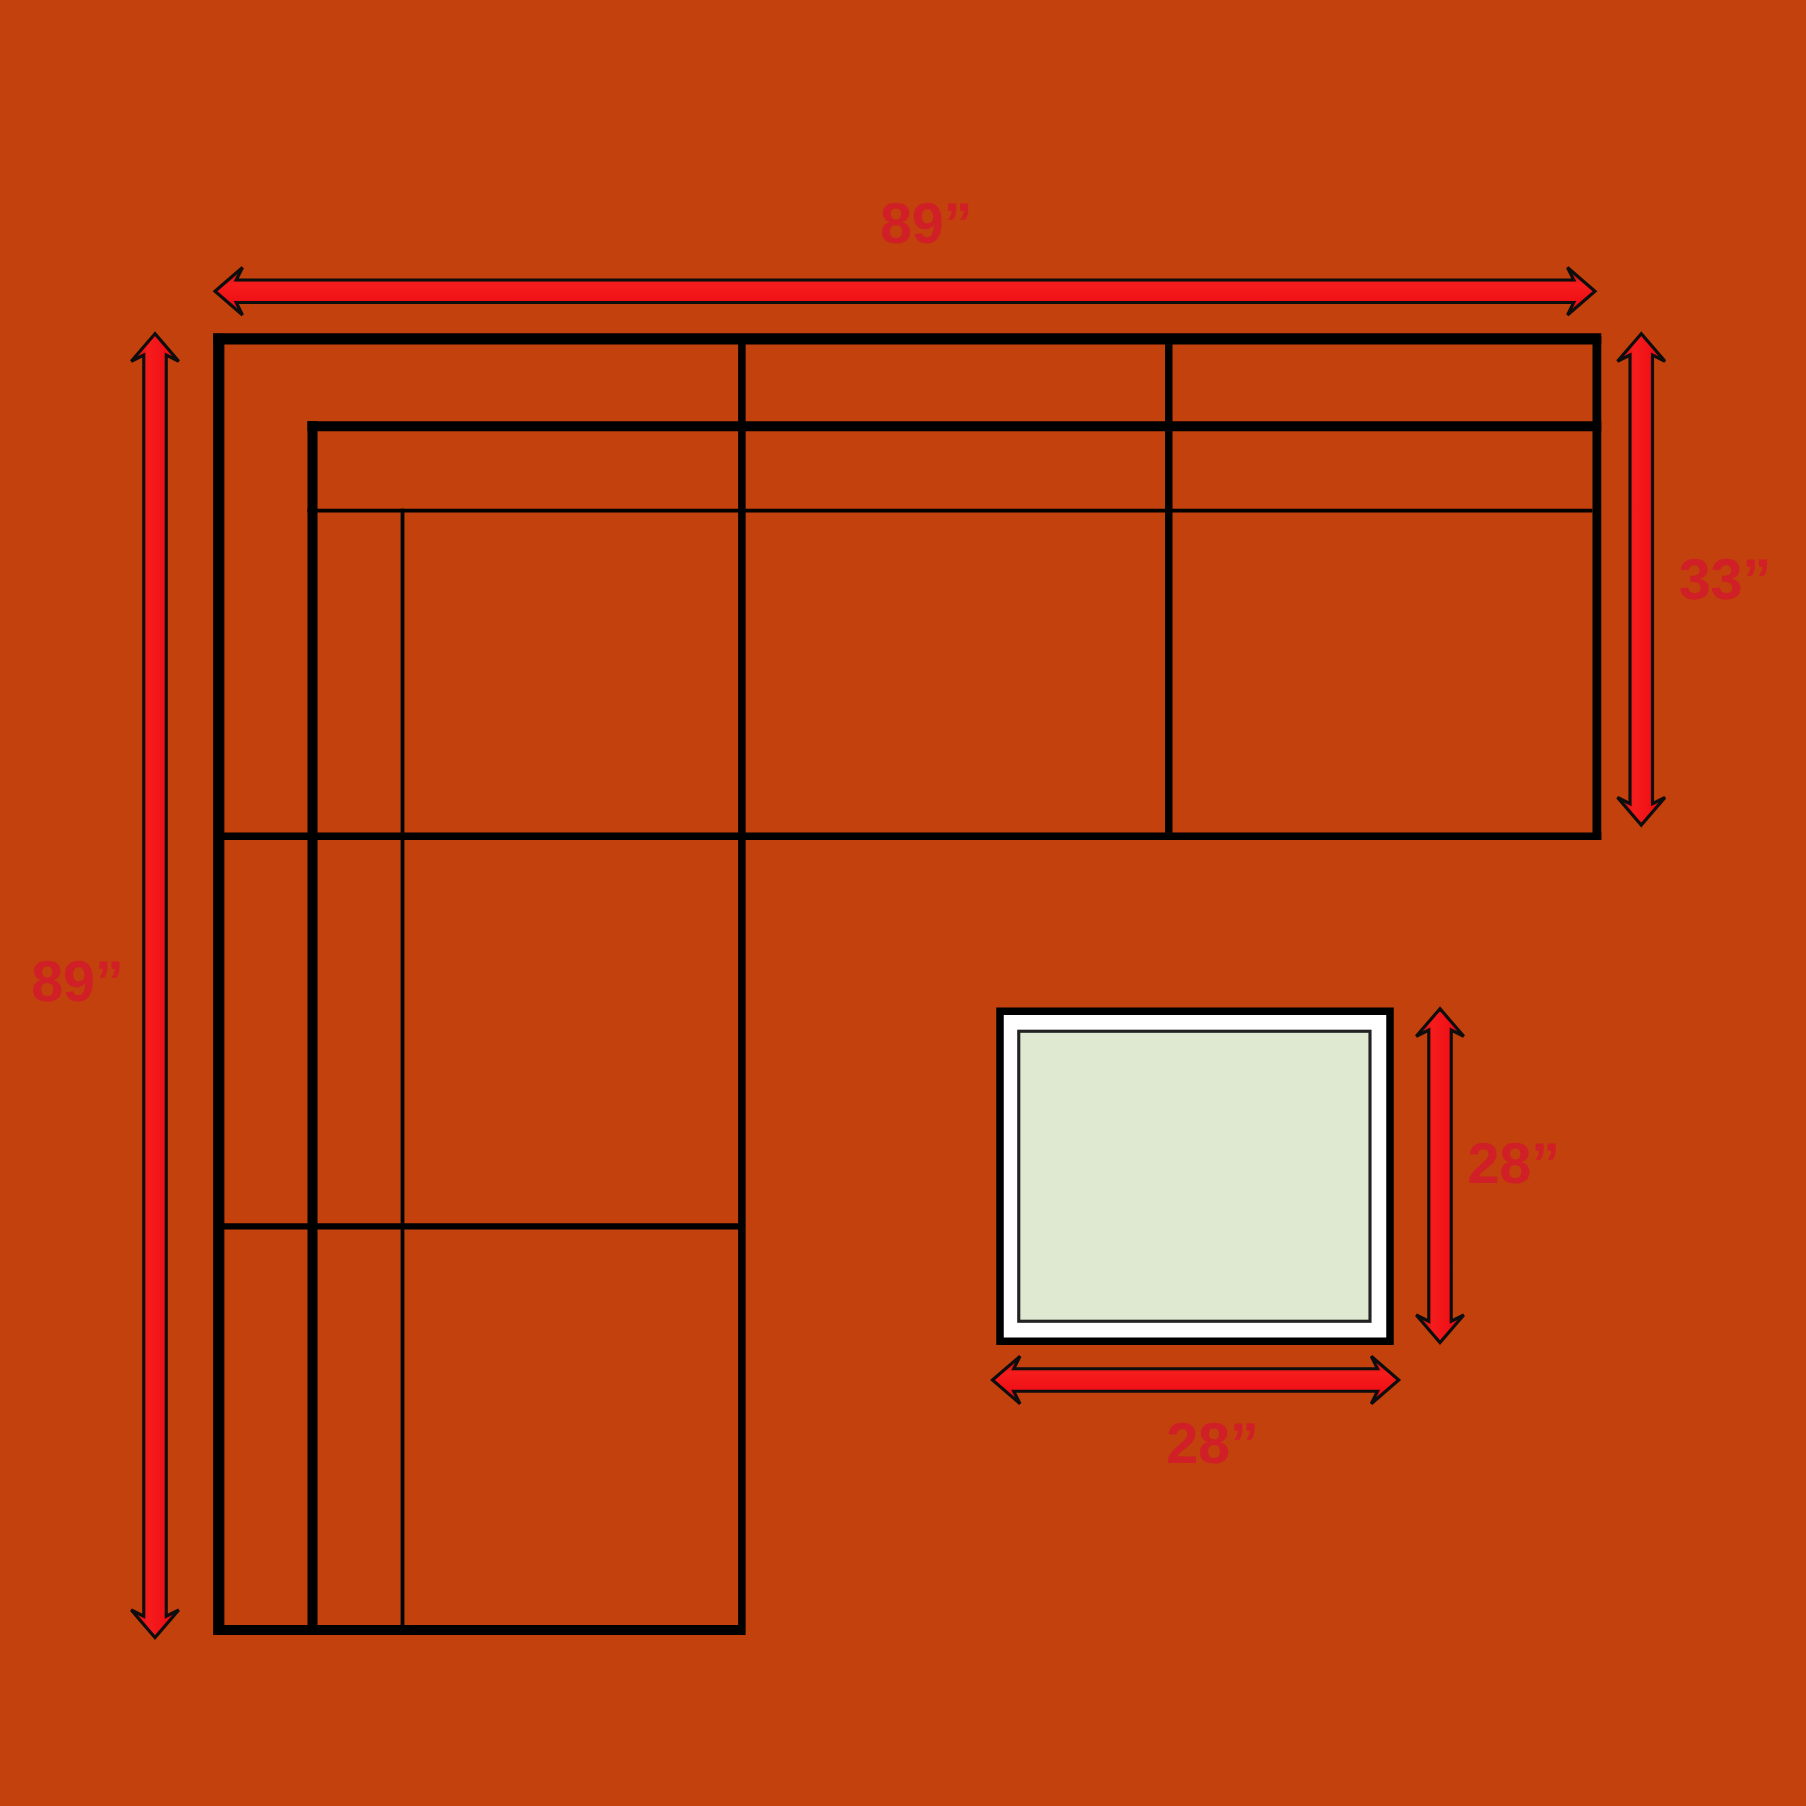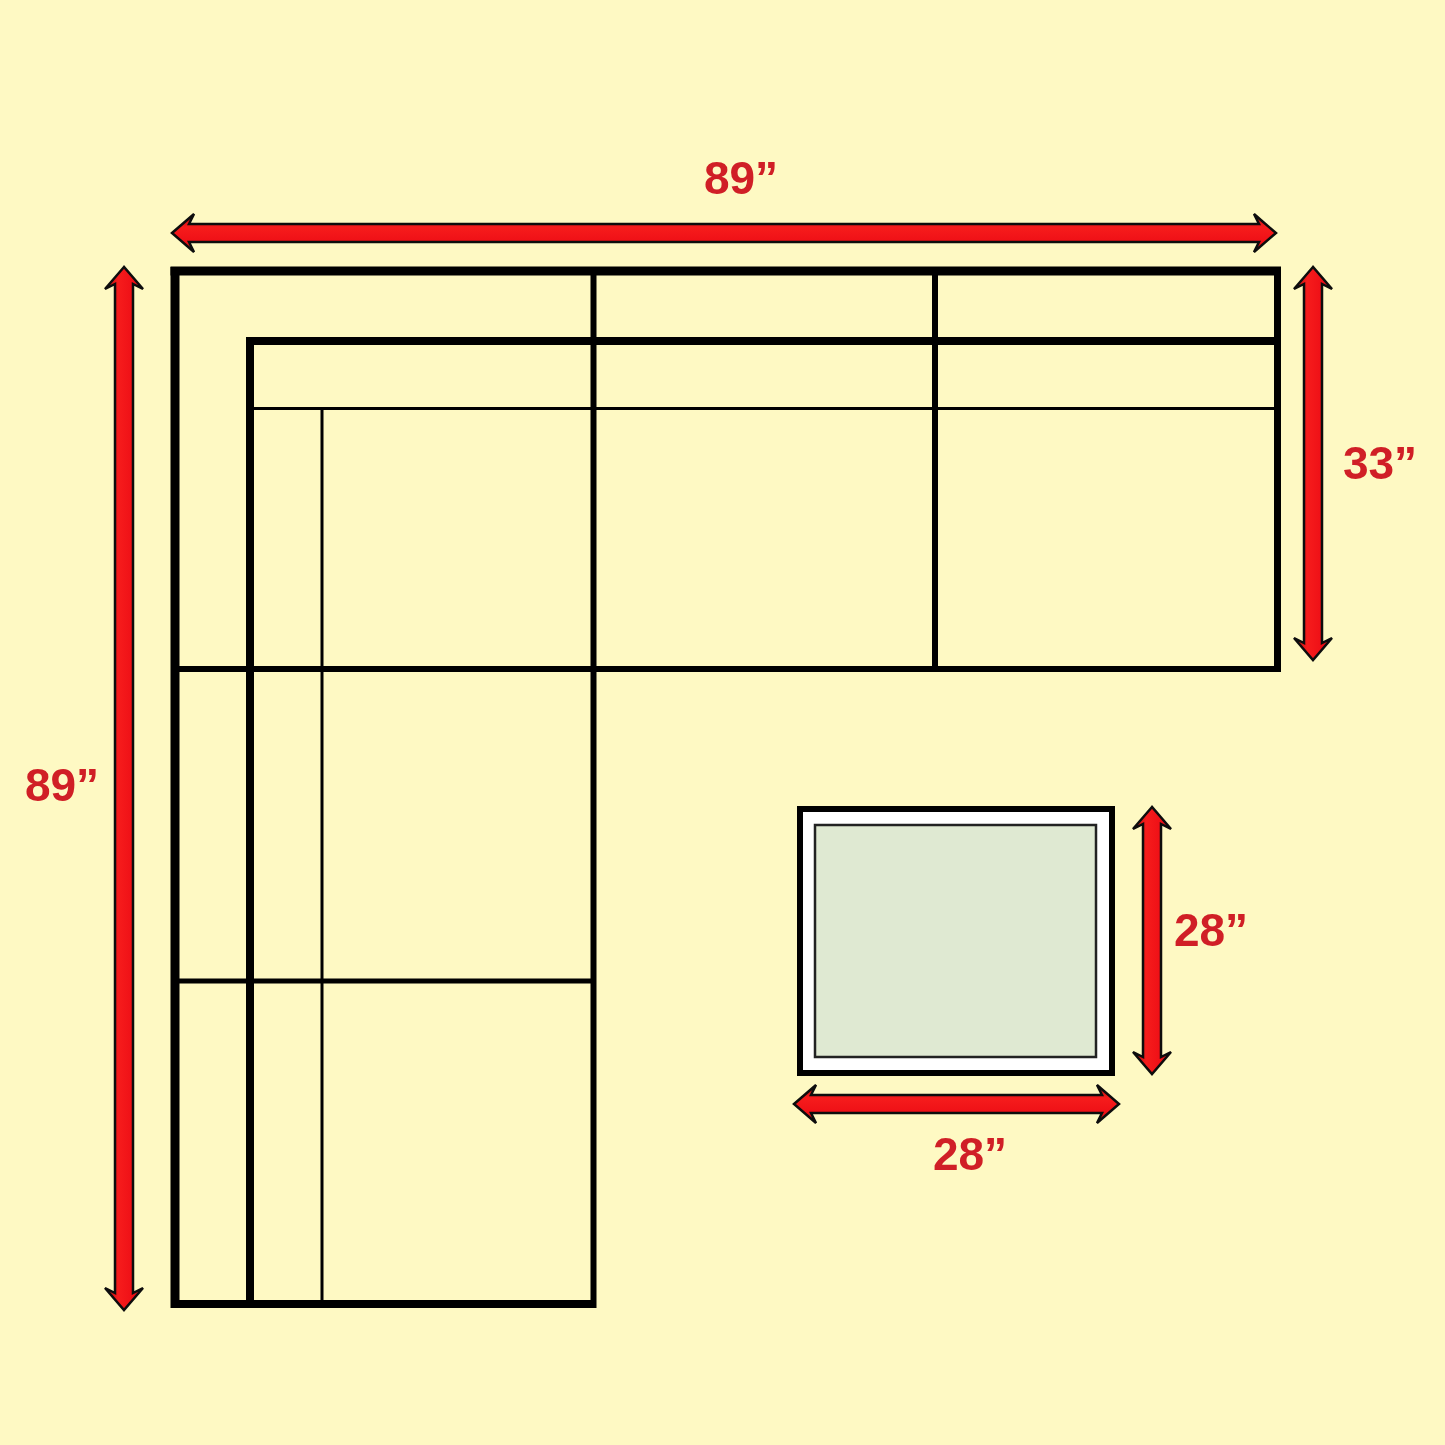--- a/index.html
+++ b/index.html
@@ -1,16 +1,16 @@
 <!DOCTYPE html>
 <html><head>
 <meta charset="utf-8">
 <style>
   html,body{margin:0;padding:0;background:#ffffff;}
-  .page{position:relative;width:1445px;height:1445px;background:#fef9c3;overflow:hidden;}
+  .page{position:relative;width:1445px;height:1445px;background:#c2410c;overflow:hidden;}
   svg{position:absolute;left:0;top:0;}
   text{font-family:"Liberation Sans",sans-serif;font-weight:bold;fill:#d01f26;}
 </style>
 </head>
 <body>
 <div class="page">
 <svg width="1445" height="1445" viewBox="0 0 1445 1445">
   <defs>
     <linearGradient id="gh" x1="0" y1="0" x2="0" y2="1">
       <stop offset="0" stop-color="#b5110f"></stop>

